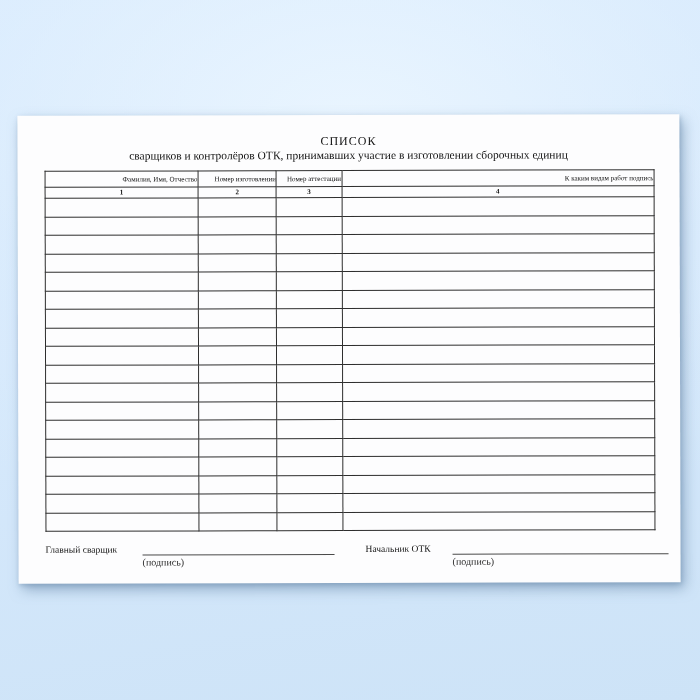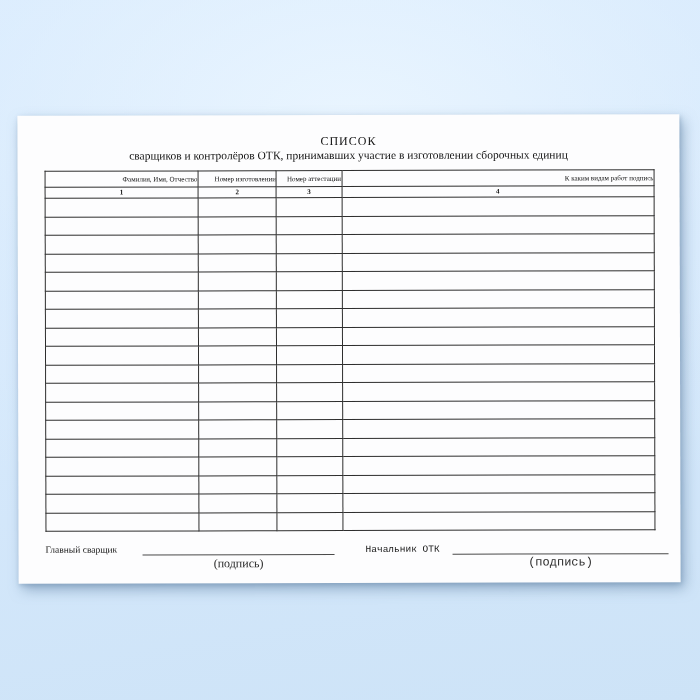--- a/index.html
+++ b/index.html
@@ -45,26 +45,26 @@
   .sig{
     position:absolute;top:399px;height:26px;margin-top:28px;
   }
   .sig-role{
     position:absolute;left:0;top:2px;font-size:9.5px;white-space:nowrap;color:#151515;
   }
   .sig-line{
     position:absolute;top:0;height:12px;border-bottom:1px solid #4a4a4a;
   }
   .sig-caption{
-    position:absolute;top:14px;font-size:12px;text-align:center;color:#2a2a2a;
+    position:absolute;top:14px;font-size:10px;color:#2a2a2a;
   }
   .sig-left{left:27px;width:300px;}
   .sig-left .sig-line{left:97px;width:192px;}
   .sig-left .sig-caption{left:97px;width:192px;}
-  .sig-right{left:347px;width:290px;font-family:Liberation Mono, monospace;}
+  .sig-right{left:347px;width:290px;}
   .sig-right .sig-line{left:87px;width:216px;}
   .sig-right .sig-caption{left:87px;width:216px;}
 </style>
 </head>
 <body>
 
 <div class="page">
   <div class="title">СПИСОК</div>
   <div class="subtitle">сварщиков и контролёров ОТК, принимавших участие в изготовлении сборочных единиц</div>
 

